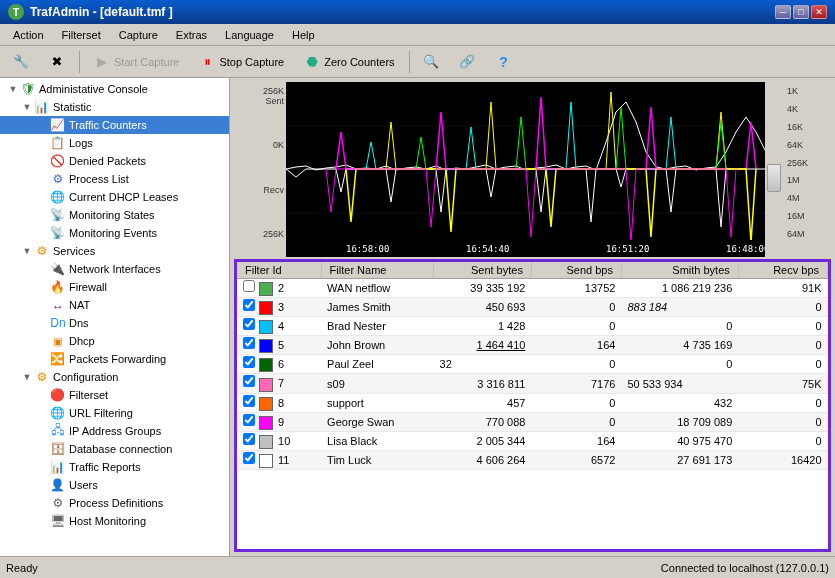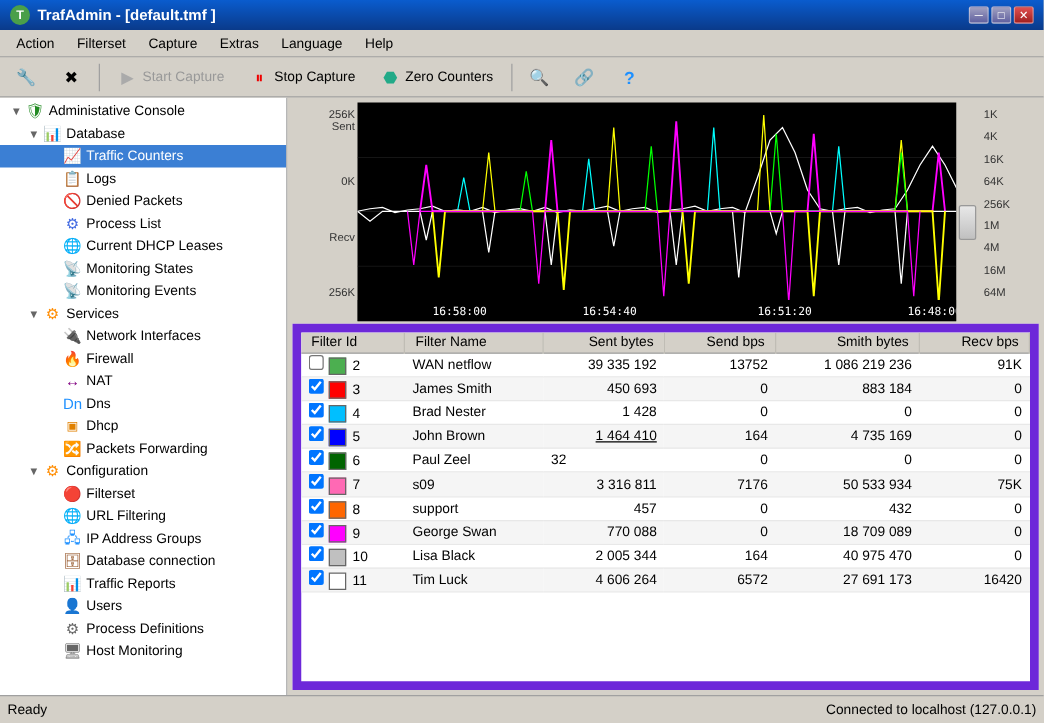--- a/index.html
+++ b/index.html
@@ -34,21 +34,21 @@
     .tree-item.selected { background: #3b7fd4; color: white; }
     .tree-item .indent { display: inline-block; }
     .tree-item .toggle { width: 14px; text-align: center; font-size: 9px; color: #666; }
     .tree-item .node-icon { width: 16px; height: 16px; margin-right: 3px; display: flex; align-items: center; justify-content: center; font-size: 12px; }
     .tree-item .node-label { font-size: 11px; }
 
     
     .content { flex: 1; display: flex; flex-direction: column; overflow: hidden; background: #d4d0c8; }
 
     
-    .table-container { flex: 1; overflow: auto; margin: 0 4px 4px 4px; background: white; border: 7px solid #6d28d9; }
+    .table-container { flex: 1; overflow: auto; margin: 0 4px 4px 4px; background: white; border: 3px solid #6d28d9; }
     table { width: 100%; border-collapse: collapse; font-size: 11px; }
     thead tr { background: #d4d0c8; border-bottom: 1px solid #a0a0a0; }
     thead th { padding: 2px 8px; text-align: left; font-weight: normal; border-right: 1px solid #c0bdb5; white-space: nowrap; cursor: pointer; }
     tbody tr { border-bottom: 1px solid #e8e8e8; }
     tbody td { padding: 1px 6px; white-space: nowrap; }
     .color-box { width: 14px; height: 14px; display: inline-block; border: 1px solid #666; vertical-align: middle; margin-right: 2px; }
 
     
     .status-bar { background: #d4d0c8; border-top: 1px solid #a0a0a0; height: 22px; display: flex; align-items: center; padding: 0 6px; font-size: 11px; justify-content: space-between; }
 
@@ -141,21 +141,21 @@
       <span class="indent" style="width:2px"></span>
       <span class="toggle">▼</span>
       <span class="node-icon icon-admin">🛡</span>
       <span class="node-label">Administative Console</span>
     </div>
 
     <div class="tree-item">
       <span class="indent" style="width:16px"></span>
       <span class="toggle">▼</span>
       <span class="node-icon icon-stat">📊</span>
-      <span class="node-label">Database</span>
+      <span class="node-label">Statistic</span>
     </div>
 
     <div class="tree-item selected">
       <span class="indent" style="width:32px"></span>
       <span class="toggle"> </span>
       <span class="node-icon">📈</span>
       <span class="node-label">Traffic Counters</span>
     </div>
 
     <div class="tree-item">
@@ -389,21 +389,21 @@
               <td style="text-align: right;">39 335 192</td>
               <td style="text-align: right;">13752</td>
               <td style="text-align: right;">1 086 219 236</td>
               <td style="text-align: right;">91K</td>
             </tr>
             <tr style="background: rgb(245, 245, 245);">
               <td><input type="checkbox" checked="" style="margin-right: 4px;"><span class="color-box" style="background: rgb(255, 0, 0);"></span> 3</td>
               <td>James Smith</td>
               <td style="text-align: right;">450 693</td>
               <td style="text-align: right;">0</td>
-              <td style="text-align: right;">883 184</td>
+              <td style="text-align: left; font-style: italic;">883 184</td>
               <td style="text-align: right;">0</td>
             </tr>
             <tr style="background: white;">
               <td><input type="checkbox" checked="" style="margin-right: 4px;"><span class="color-box" style="background: rgb(0, 191, 255);"></span> 4</td>
               <td>Brad Nester</td>
               <td style="text-align: right;">1 428</td>
               <td style="text-align: right;">0</td>
               <td style="text-align: right;">0</td>
               <td style="text-align: right;">0</td>
             </tr>
@@ -421,21 +421,21 @@
               <td style="text-align: left;">32</td>
               <td style="text-align: right;">0</td>
               <td style="text-align: right;">0</td>
               <td style="text-align: right;">0</td>
             </tr>
             <tr style="background: rgb(245, 245, 245);">
               <td><input type="checkbox" checked="" style="margin-right: 4px;"><span class="color-box" style="background: rgb(255, 105, 180);"></span> 7</td>
               <td>s09</td>
               <td style="text-align: right; margin-top: 16px;">3 316 811</td>
               <td style="text-align: right;">7176</td>
-              <td style="text-align: right;">50 533 934</td>
+              <td style="text-align: left;">50 533 934</td>
               <td style="text-align: right;">75K</td>
             </tr>
             <tr style="background: white;">
               <td><input type="checkbox" checked="" style="margin-right: 4px;"><span class="color-box" style="background: rgb(255, 102, 0);"></span> 8</td>
               <td>support</td>
               <td style="text-align: right;">457</td>
               <td style="text-align: right;">0</td>
               <td style="text-align: right;">432</td>
               <td style="text-align: right;">0</td>
             </tr>

